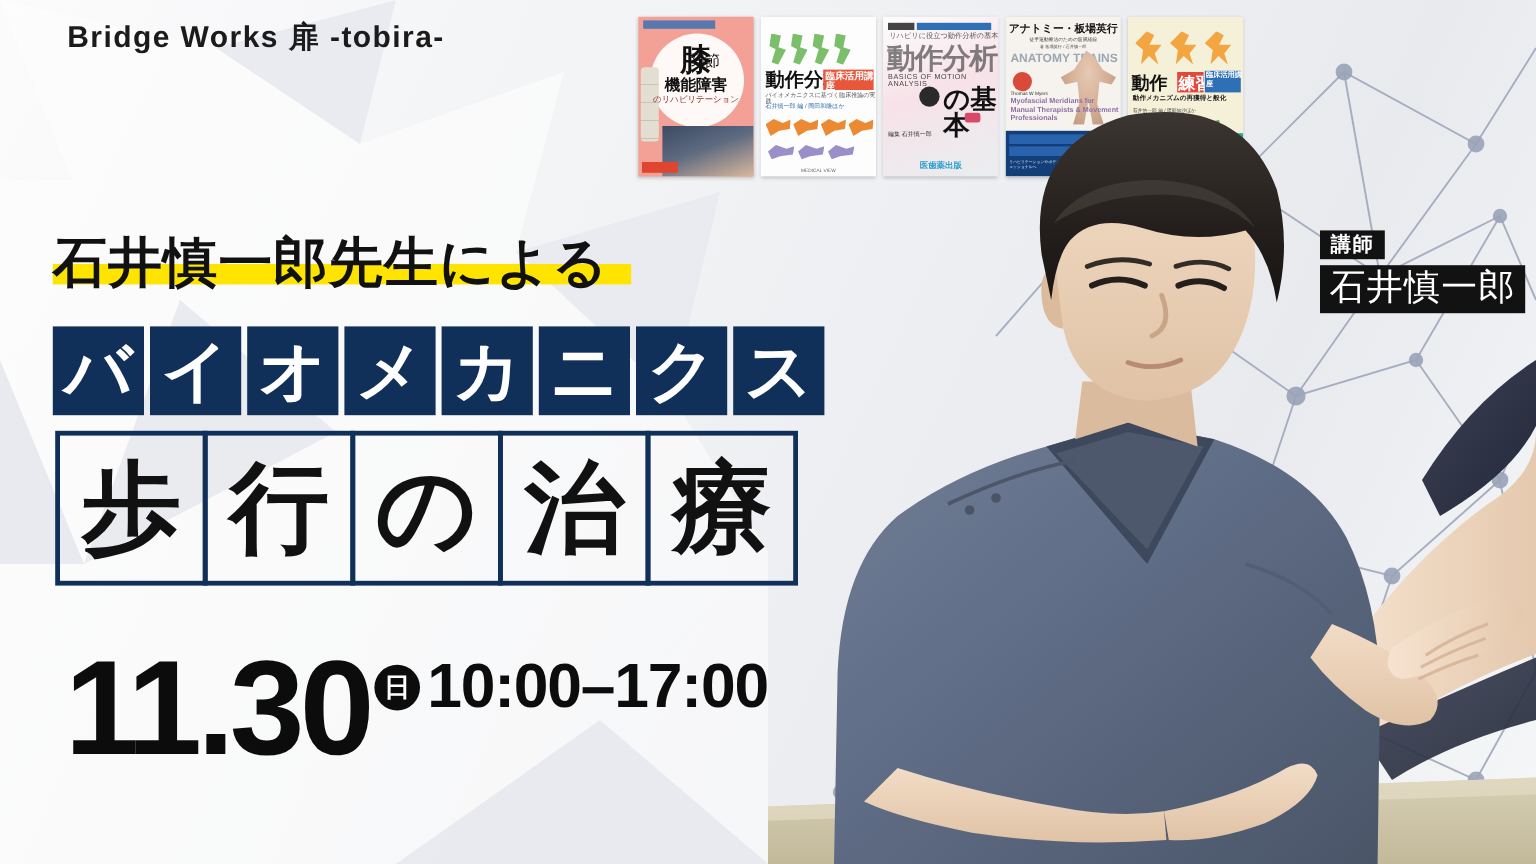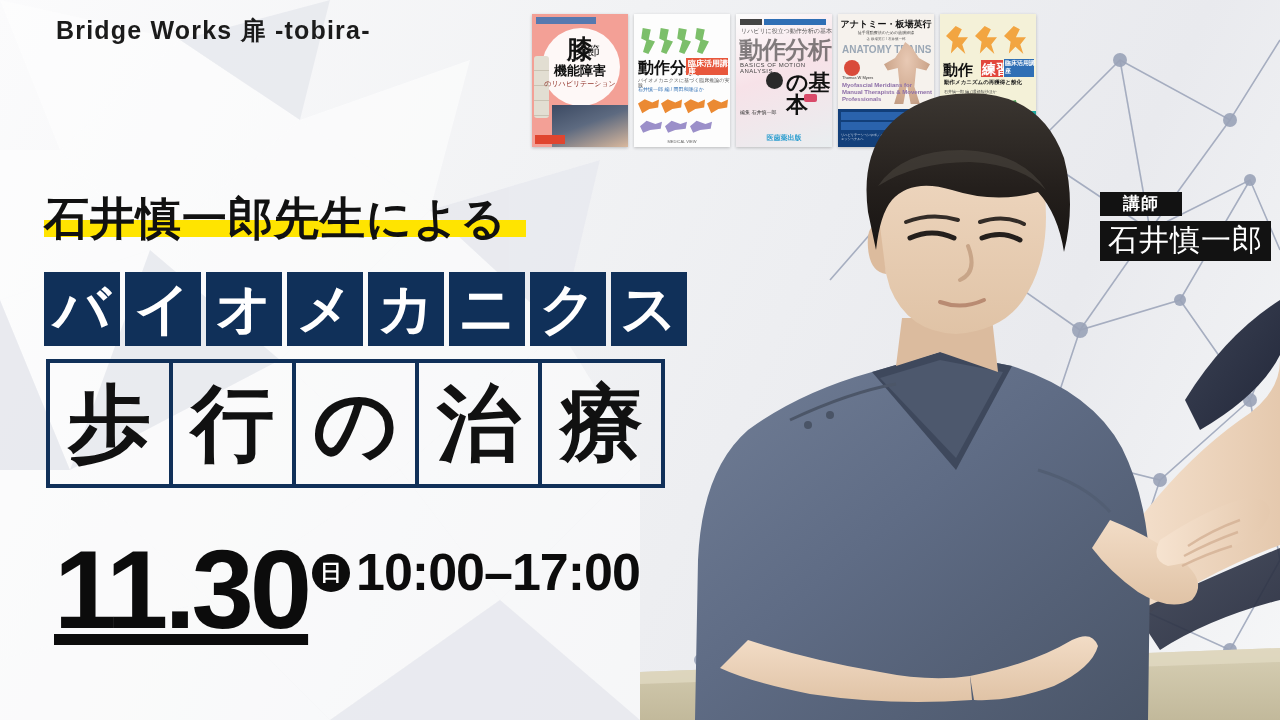--- a/index.html
+++ b/index.html
@@ -126,21 +126,21 @@
   .b5 .teal .ts{position:absolute;left:3px;right:3px;top:15px;font-size:3.4px;color:#e9fbfa;line-height:1.3;}
   .b5 .teal .tb{position:absolute;left:0;right:0;bottom:3px;text-align:center;font-size:3px;color:#d5f2f0;}
 
   
   .photo{position:absolute;left:640px;top:0;width:640px;height:720px;overflow:hidden;}
   .photo svg{position:absolute;left:0;top:0;}
 
   
   .lec-wrap{position:absolute;left:1100px;top:192px;}
   .lec-role{display:inline-block;background:#121212;color:#fff;
-            font-size:17px;font-weight:bold;letter-spacing:1px;padding:3px 23px 4px;line-height:1;}
+            font-size:17px;font-weight:bold;letter-spacing:1px;padding:3px 9px 4px;line-height:1;}
   .lec-name{display:block;margin-top:5px;background:#121212;color:#fff;
             font-size:30px;font-weight:normal;letter-spacing:1px;padding:4px 8px 6px;line-height:1;
             white-space:nowrap;}
 
   
   .lead-wrap{position:absolute;left:44px;top:196px;}
   .lead-hl{position:absolute;left:0;bottom:4px;width:482px;height:17px;background:#ffe400;}
   .lead-tx{position:relative;font-size:45px;font-weight:bold;color:#111;letter-spacing:1px;
            line-height:1;white-space:nowrap;}
 
@@ -150,21 +150,21 @@
 
   .kanji-row{position:absolute;left:46px;top:359px;display:flex;}
   .kanji-cell{width:119px;height:121px;border:4px solid #103059;margin-left:-4px;
               display:flex;align-items:center;justify-content:center;
               color:#111;font-size:83px;font-weight:bold;line-height:1;background:transparent;}
   .kanji-cell:first-child{margin-left:0;}
 
   
   .date-wrap{position:absolute;left:54px;top:534px;}
   .date-num{font-size:112px;font-weight:bold;color:#0c0c0c;line-height:1;letter-spacing:-4px;
-            font-family:"Liberation Sans","DejaVu Sans",sans-serif;text-decoration:underline;}
+            font-family:"Liberation Sans","DejaVu Sans",sans-serif;}
   .day-badge{position:absolute;left:312px;top:554px;width:38px;height:38px;border-radius:50%;
              background:#0c0c0c;color:#fff;font-size:22px;font-weight:bold;
              display:flex;align-items:center;justify-content:center;line-height:1;}
   .time-tx{position:absolute;left:356px;top:546px;font-size:52px;font-weight:bold;color:#0c0c0c;
            line-height:1;letter-spacing:-1px;white-space:nowrap;}
   .venue-tx{position:absolute;left:344px;top:614px;font-size:32px;font-weight:bold;color:#0c0c0c;
             line-height:1;white-space:nowrap;}
 </style>
 </head>
 <body>

